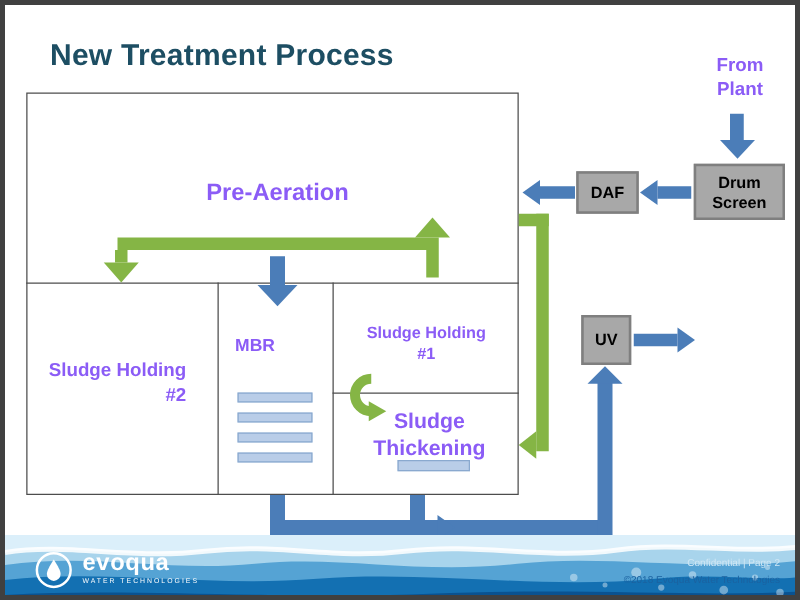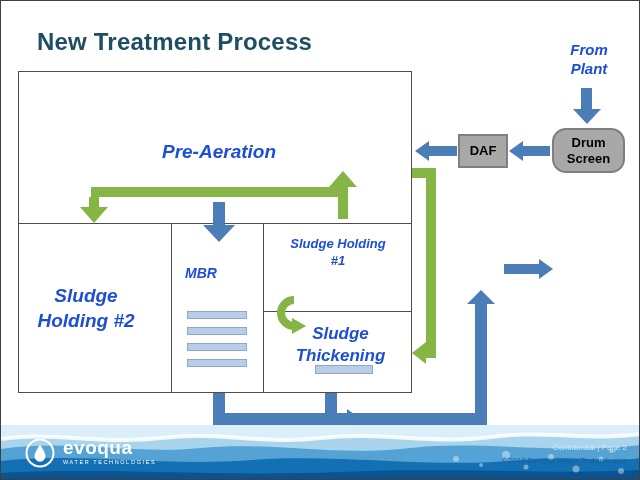--- a/index.html
+++ b/index.html
@@ -5,29 +5,29 @@
   :root{
     --blue:#4b7db8;
     --green:#85b545;
     --line:#4d4d4d;
     --nodegray:#a8a8a8;
   }
   html,body{margin:0;padding:0;background:#e9e9e9;}
   .slide{
     position:relative;width:640px;height:480px;background:#ffffff;
     font-family:"Liberation Sans",sans-serif;overflow:hidden;
-    border:1px solid #404040;box-sizing:border-box;
+    border:4px solid #404040;box-sizing:border-box;
   }
   .title{
     position:absolute;left:36px;top:27px;font-size:24px;font-weight:bold;
     color:#1d4e63;letter-spacing:0.2px;
   }
   .line{position:absolute;background:var(--line);}
   .boundary{position:absolute;left:17px;top:70px;width:394px;height:322px;border:1px solid var(--line);box-sizing:border-box;}
-  .lbl{position:absolute;font-weight:bold;color:#1d4ed8;text-align:center;line-height:1.3;font-style:italic;}
+  .lbl{position:absolute;font-weight:bold;color:#8b5cf6;text-align:center;line-height:1.3;}
   .gbox{
     position:absolute;background:var(--nodegray);border:2px solid #7f7f7f;
     display:flex;align-items:center;justify-content:center;text-align:center;
     font-weight:bold;color:#000;box-sizing:border-box;line-height:1.2;
   }
   .bar{position:absolute;background:var(--blue);}
   .bar.g{background:var(--green);}
   .tri{position:absolute;width:0;height:0;border-style:solid;border-color:transparent;}
   .mbar{position:absolute;background:#b9cde8;border:1px solid #8aa9cf;box-sizing:border-box;}
   .water{position:absolute;left:0;top:424px;width:640px;height:56px;}
@@ -44,23 +44,23 @@
 
   <div class="title">New Treatment Process</div>
 
   <div class="boundary"></div>
   <div class="line" style="left:17px;top:222px;width:394px;height:1px;"></div>
   <div class="line" style="left:170px;top:222px;width:1px;height:170px;"></div>
   <div class="line" style="left:262px;top:222px;width:1px;height:170px;"></div>
   <div class="line" style="left:262px;top:310px;width:149px;height:1px;"></div>
 
   <div class="lbl" style="left:108px;top:139px;width:220px;font-size:19px;">Pre-Aeration</div>
-  <div class="lbl" style="left:25px;top:283px;width:120px;font-size:19px;">Sludge Holding #2</div>
+  <div class="lbl" style="left:25px;top:283px;width:120px;font-size:15px;text-align:right;">Sludge Holding #2</div>
   <div class="lbl" style="left:155px;top:263px;width:90px;font-size:14px;">MBR</div>
-  <div class="lbl" style="left:282px;top:235px;width:110px;font-size:13px;">Sludge Holding #1</div>
+  <div class="lbl" style="left:282px;top:254px;width:110px;font-size:13px;">Sludge Holding #1</div>
   <div class="lbl" style="left:282px;top:322px;width:115px;font-size:17px;">Sludge Thickening</div>
 
   <div class="mbar" style="left:186px;top:310px;width:60px;height:8px;"></div>
   <div class="mbar" style="left:186px;top:326px;width:60px;height:8px;"></div>
   <div class="mbar" style="left:186px;top:342px;width:60px;height:8px;"></div>
   <div class="mbar" style="left:186px;top:358px;width:60px;height:8px;"></div>
   <div class="mbar" style="left:314px;top:364px;width:58px;height:9px;"></div>
 
   <div class="bar g" style="left:90px;top:186px;width:257px;height:10px;"></div>
   <div class="tri" style="left:328px;top:170px;border-width:0 14px 16px 14px;border-bottom-color:var(--green);"></div>
@@ -76,27 +76,28 @@
   <div class="tri" style="left:411px;top:341px;border-width:11px 14px 11px 0;border-right-color:var(--green);"></div>
 
   <svg style="position:absolute;left:262px;top:292px;" width="44" height="44" viewBox="0 0 44 44">
     <path d="M 31 7 A 13 13 0 1 0 31 33" fill="none" stroke="#85b545" stroke-width="8"></path>
     <polygon points="29,25 29,41 43,33" fill="#85b545"></polygon>
   </svg>
 
   <div class="lbl" style="left:560px;top:40px;width:56px;font-size:15px;line-height:1.25;">From Plant</div>
   <div class="bar" style="left:580px;top:87px;width:11px;height:21px;"></div>
   <div class="tri" style="left:572px;top:108px;border-width:15px 14px 0 14px;border-top-color:var(--blue);"></div>
-  <div class="gbox" style="left:551px;top:127px;width:73px;height:45px;font-size:13px;border-radius:14px;">Drum Screen</div>
+  <div class="gbox" style="left:551px;top:127px;width:73px;height:45px;font-size:13px;">Drum Screen</div>
   <div class="bar" style="left:522px;top:145px;width:27px;height:10px;"></div>
   <div class="tri" style="left:508px;top:140px;border-width:10px 14px 10px 0;border-right-color:var(--blue);"></div>
   <div class="gbox" style="left:457px;top:133px;width:50px;height:34px;font-size:13px;">DAF</div>
   <div class="bar" style="left:428px;top:145px;width:28px;height:10px;"></div>
   <div class="tri" style="left:414px;top:140px;border-width:10px 14px 10px 0;border-right-color:var(--blue);"></div>
 
+  <div class="gbox" style="left:461px;top:248px;width:40px;height:40px;font-size:13px;">UV</div>
   <div class="bar" style="left:503px;top:263px;width:35px;height:10px;"></div>
   <div class="tri" style="left:538px;top:258px;border-width:10px 0 10px 14px;border-left-color:var(--blue);"></div>
 
   <div class="bar" style="left:212px;top:392px;width:12px;height:26px;"></div>
   <div class="bar" style="left:324px;top:392px;width:12px;height:26px;"></div>
   <div class="bar" style="left:212px;top:412px;width:268px;height:12px;"></div>
   <div class="tri" style="left:346px;top:408px;border-width:10px 0 10px 14px;border-left-color:var(--blue);"></div>
   <div class="bar" style="left:474px;top:301px;width:12px;height:123px;"></div>
   <div class="tri" style="left:466px;top:289px;border-width:0 14px 14px 14px;border-bottom-color:var(--blue);"></div>
 

